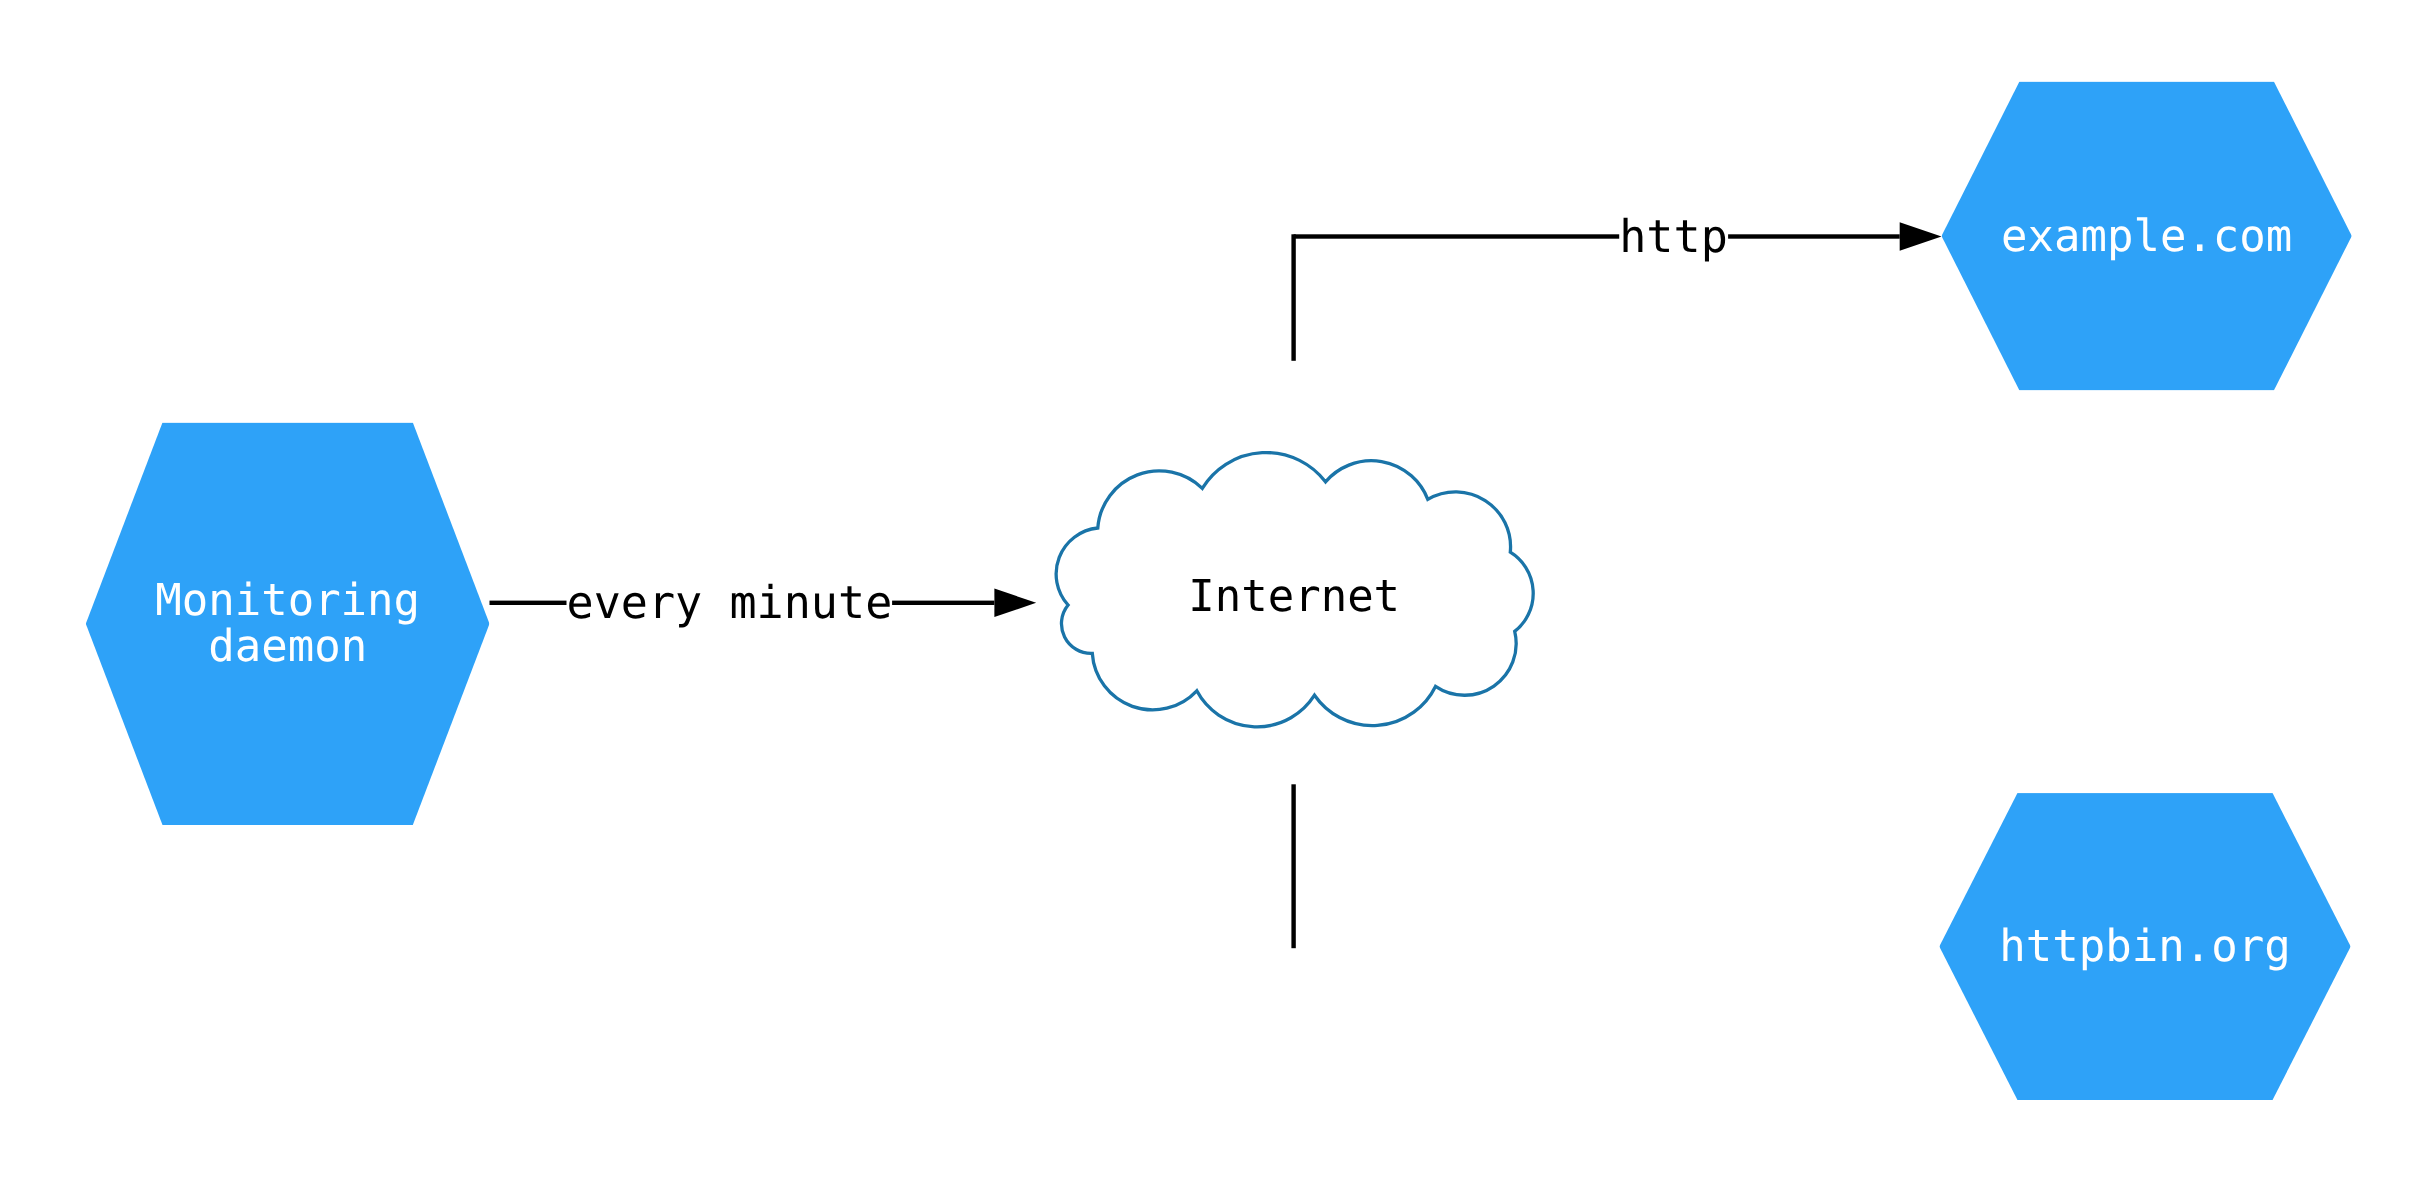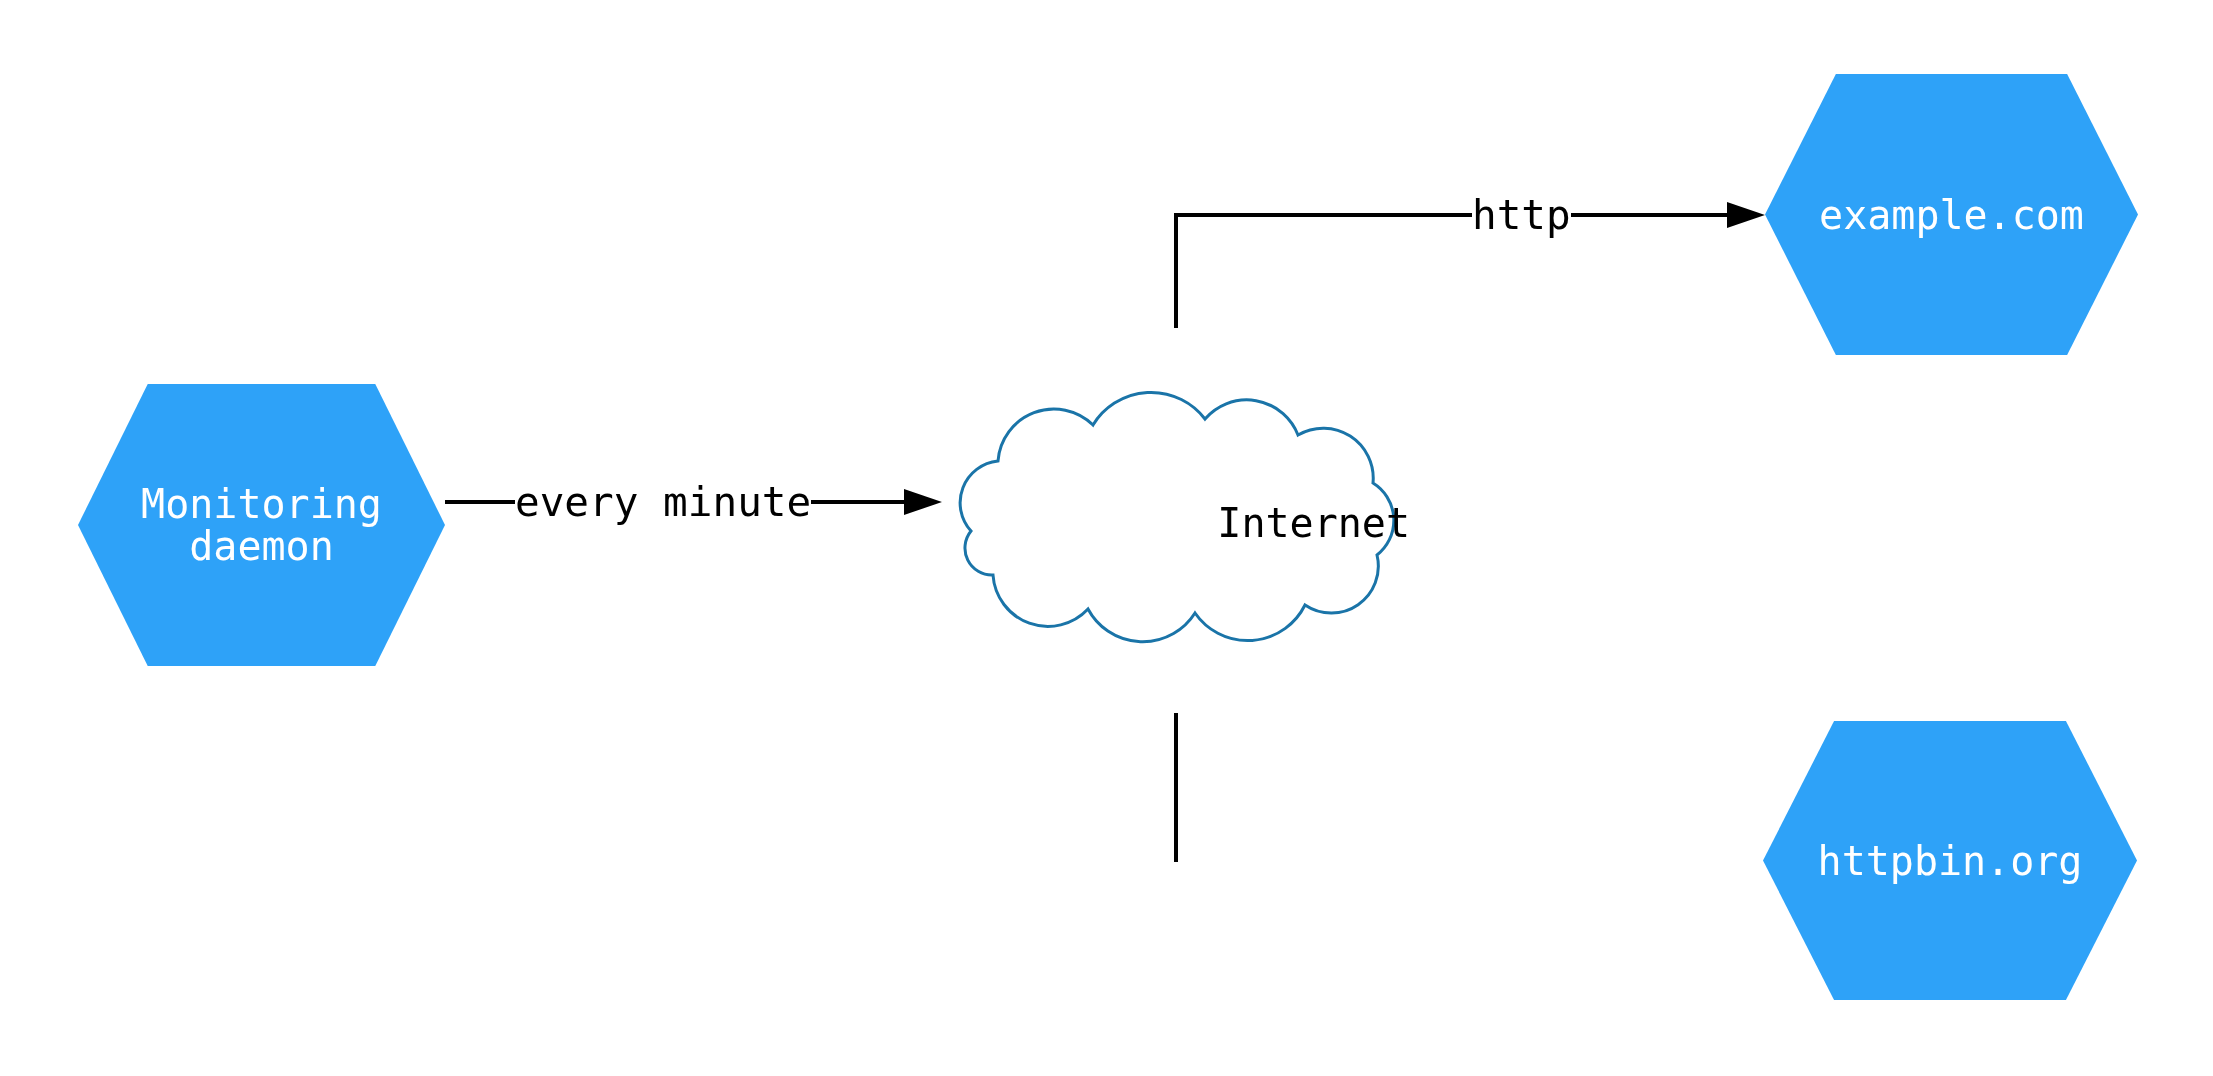--- a/index.html
+++ b/index.html
@@ -31,28 +31,28 @@
     display:flex;
     flex-direction:column;
     align-items:center;
     justify-content:center;
     color:var(--node-text);
     font-size:40px;
     line-height:42px;
     text-align:center;
     white-space:nowrap;
   }
-  .hex-monitoring{left:78px;top:384px;width:367px;height:282px;}
+  .hex-monitoring{left:78px;top:384px;width:367px;height:366px;}
   .hex-example  {left:1765px;top:74px;width:373px;height:281px;}
   .hex-httpbin  {left:1763px;top:721px;width:374px;height:279px;}
   
   .cloud-wrap{
     position:absolute;
-    left:943px;top:383px;width:467px;height:265px;
-    display:flex;align-items:center;justify-content:flex-end;
+    left:943px;top:402px;width:467px;height:265px;
+    display:flex;align-items:center;justify-content:center;
   }
   .cloud-wrap svg{
     position:absolute;left:0;top:0;width:100%;height:100%;
   }
   .cloud-label{
     position:relative;
     color:var(--label-color);
     font-size:40px;
     margin-top:14px;
     white-space:nowrap;
@@ -83,21 +83,21 @@
     width:0;height:0;
     border-top:13px solid transparent;
     border-bottom:13px solid transparent;
     border-left:38px solid var(--edge-color);
   }
   .vline{
     position:absolute;
     width:4px;
     background:var(--edge-color);
   }
-  .edge-every-minute{left:445px;top:480px;width:497px;}
+  .edge-every-minute{left:445px;top:526px;width:497px;}
   .edge-http-row   {left:1176px;top:193px;width:589px;}
   .edge-https-row  {left:1176px;top:838px;width:587px;}
   .vline-http {left:1174px;top:213px;height:115px;}
   .vline-https{left:1174px;top:713px;height:149px;}
 </style>
 </head>
 <body>
 
 <div class="canvas">
 

